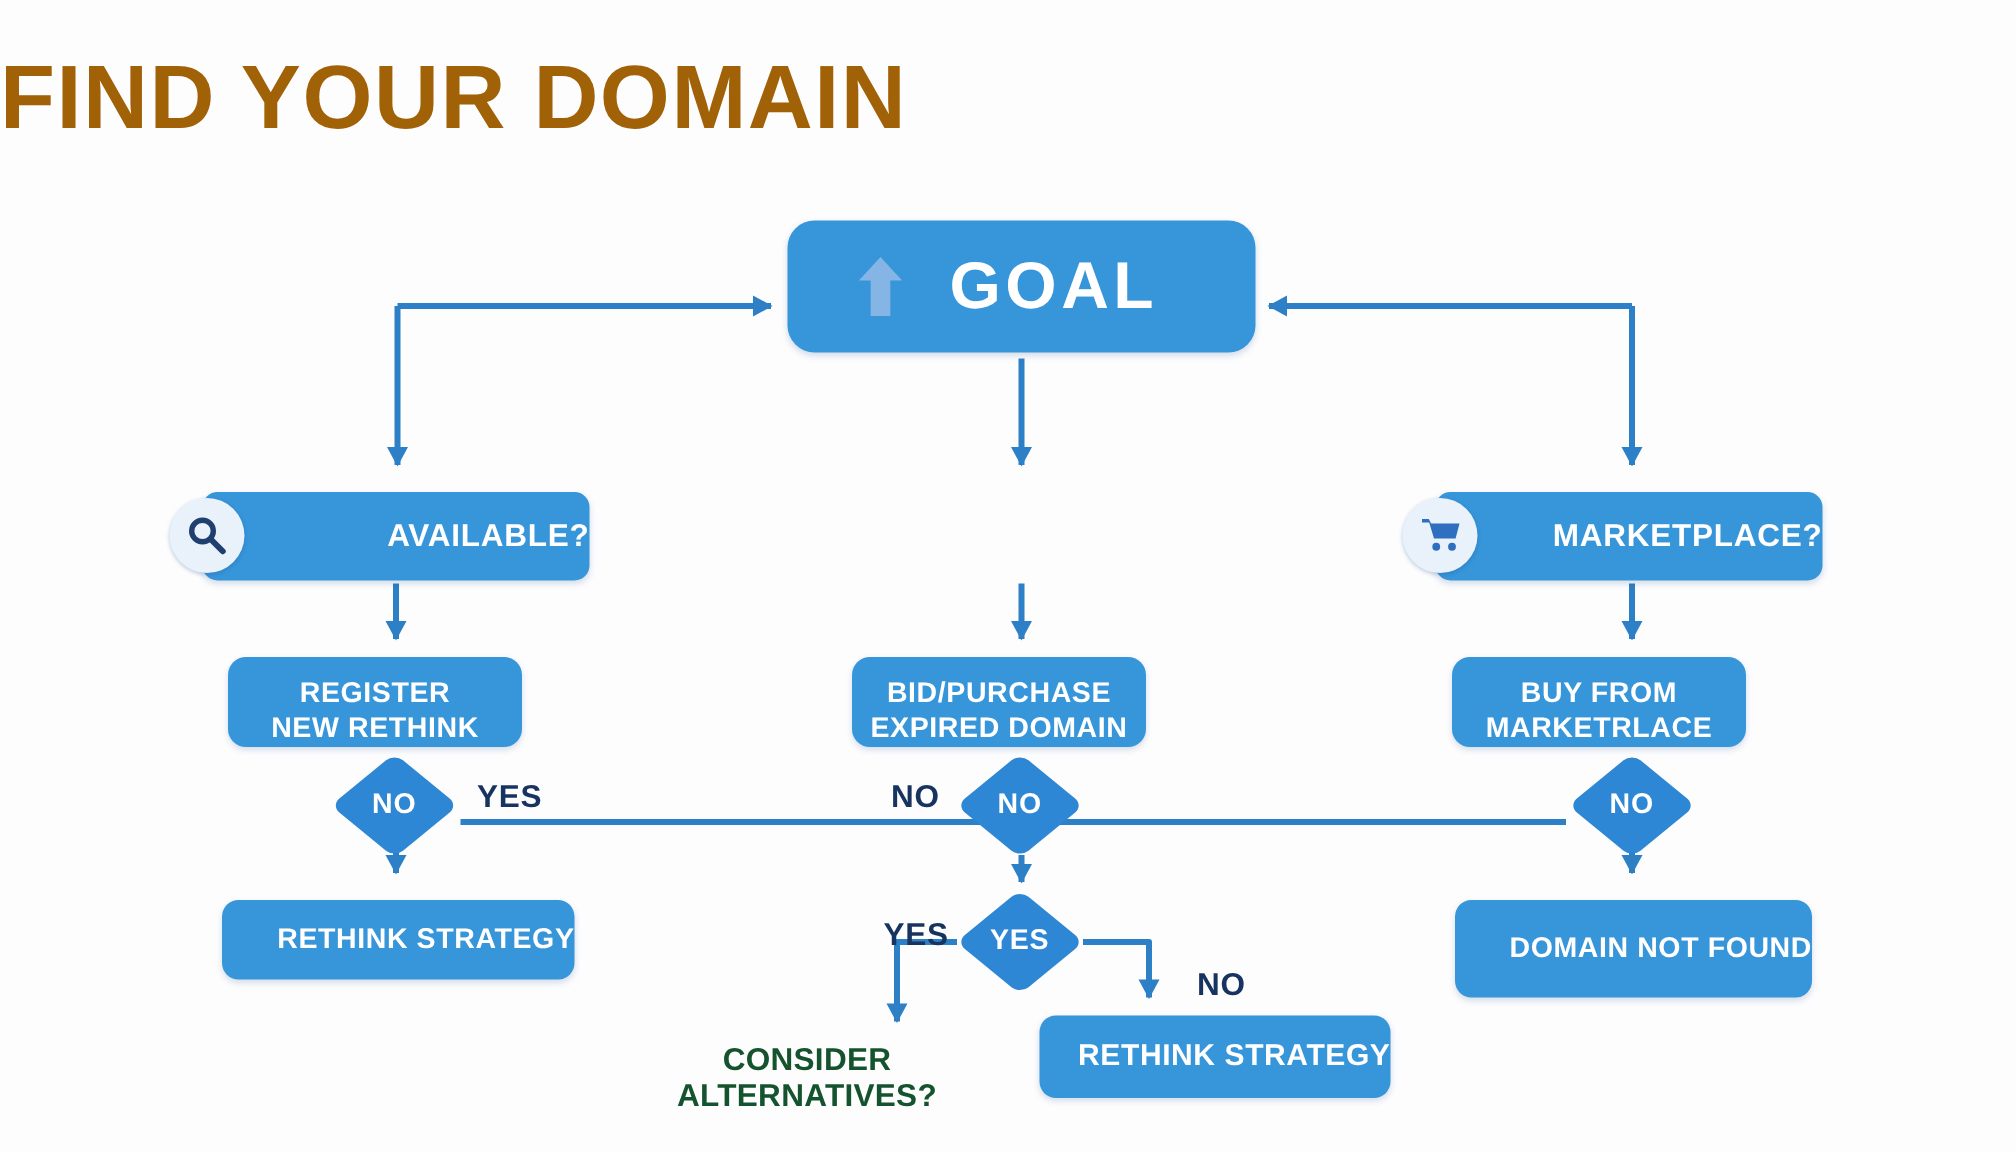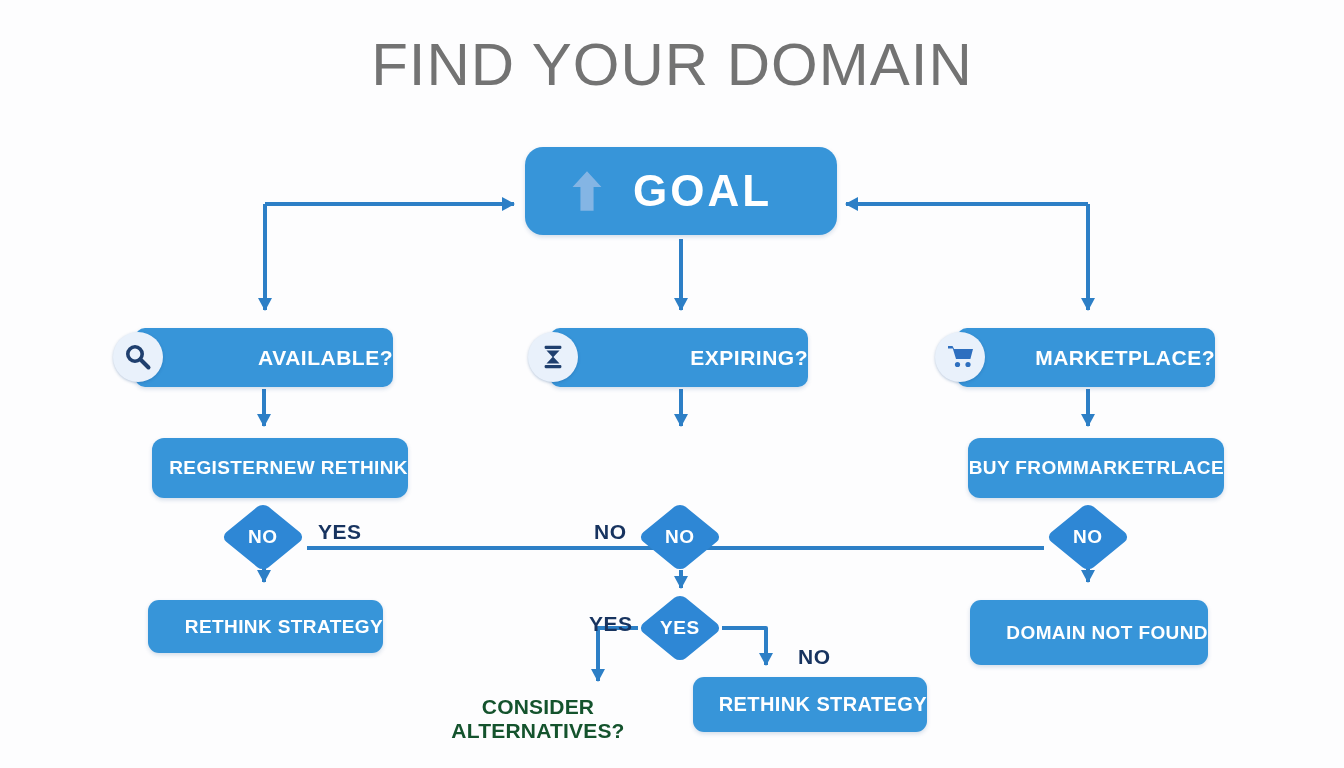--- a/index.html
+++ b/index.html
@@ -4,22 +4,22 @@
 <style>
   html,body{margin:0;padding:0;background:#e8e8e8;}
   .canvas{
     position:relative;width:1344px;height:768px;margin:0 auto;
     background:#fdfdfe;overflow:hidden;
     font-family:"Liberation Sans",sans-serif;
   }
   .layer{position:absolute;left:0;top:0;}
   svg.connectors{z-index:1;}
   .title{
-    position:absolute;left:0;top:30px;width:100%;text-align:center;
-    font-size:60px;font-weight:normal;color:#737373;letter-spacing:1px;z-index:2;
+    position:absolute;left:0;top:30px;width:100%;text-align:left;
+    font-size:60px;font-weight:bold;color:#a16207;letter-spacing:1px;z-index:2;
   }
   .box{
     position:absolute;background:#3795d9;color:#ffffff;font-weight:bold;
     display:flex;align-items:center;justify-content:flex-end;text-align:center;
     z-index:2;box-shadow:0 2px 4px rgba(30,80,140,.18);
   }
   .goal{
     left:525px;top:147px;width:312px;height:88px;border-radius:18px;
     font-size:44px;letter-spacing:3px;justify-content:flex-start;padding-left:46px;
     box-sizing:border-box;gap:30px;
@@ -28,22 +28,22 @@
     top:328px;width:258px;height:59px;border-radius:10px;
     font-size:21px;letter-spacing:.5px;padding-left:26px;box-sizing:border-box;
   }
   .q1{left:135px}.q2{left:550px}.q3{left:957px}
   .icon-circle{
     position:absolute;left:-22px;top:4px;width:50px;height:50px;border-radius:50%;
     background:#e9f1fb;display:flex;align-items:center;justify-content:center;
     box-shadow:0 1px 3px rgba(30,80,140,.3);
   }
   .abox{
-    top:438px;width:256px;height:60px;border-radius:12px;font-size:19px;
-    line-height:1.25;flex-direction:row;letter-spacing:.4px;
+    top:438px;width:196px;height:60px;border-radius:12px;font-size:19px;
+    line-height:1.25;flex-direction:column;letter-spacing:.4px;
   }
   .a1{left:152px}.a2{left:568px}.a3{left:968px}
   .obox{border-radius:11px;font-size:19px;letter-spacing:.4px;}
   .o1{left:148px;top:600px;width:235px;height:53px}
   .o3{left:970px;top:600px;width:238px;height:65px}
   .o2{left:693px;top:677px;width:234px;height:55px;font-size:20px}
   .diamond{
     position:absolute;width:60px;height:60px;background:#2e87d5;border-radius:8px;
     transform:scaleY(.82) rotate(45deg);display:flex;align-items:center;justify-content:center;
     z-index:3;
@@ -115,50 +115,41 @@
   <div class="box qbox q1">
     <div class="icon-circle">
       <svg width="30" height="30" viewBox="0 0 30 30">
         <circle cx="12" cy="12" r="7.2" fill="none" stroke="#1f3f6e" stroke-width="3.6"></circle>
         <line x1="17.5" y1="17.5" x2="25.5" y2="25.5" stroke="#1f3f6e" stroke-width="4" stroke-linecap="round"></line>
       </svg>
     </div>
     <span>AVAILABLE?</span>
   </div>
 
-  <div class="box qbox q2">
-    <div class="icon-circle">
-      <svg width="28" height="28" viewBox="0 0 30 30">
-        <g fill="#1f3f6e">
-          <rect x="6" y="3" width="18" height="3.4" rx="1.2"></rect>
-          <rect x="6" y="23.6" width="18" height="3.4" rx="1.2"></rect>
-          <path d="M8 8 h14 l-7 7.5 Z"></path>
-          <path d="M8 22 h14 l-7 -7.5 Z"></path>
-        </g>
-      </svg>
-    </div>
-    <span>EXPIRING?</span>
-  </div>
 
   <div class="box qbox q3">
     <div class="icon-circle">
       <svg width="30" height="30" viewBox="0 0 30 30">
         <g fill="#2e6fbf">
           <path d="M3 4 h4.5 l1.6 3 H28 l-2.6 10 H11 L7.8 6.4 H3 Z"></path>
           <circle cx="12.5" cy="22.5" r="2.6"></circle>
           <circle cx="23" cy="22.5" r="2.6"></circle>
         </g>
       </svg>
     </div>
     <span>MARKETPLACE?</span>
   </div>
 
   <div class="box abox a1">
     <span>REGISTER</span>
     <span>NEW RETHINK</span>
+  </div>
+  <div class="box abox a2">
+    <span>BID/PURCHASE</span>
+    <span>EXPIRED DOMAIN</span>
   </div>
   <div class="box abox a3">
     <span>BUY FROM</span>
     <span>MARKETRLACE</span>
   </div>
 
   <div class="diamond d1">
     <span>NO</span>
   </div>
   <div class="diamond d2">

